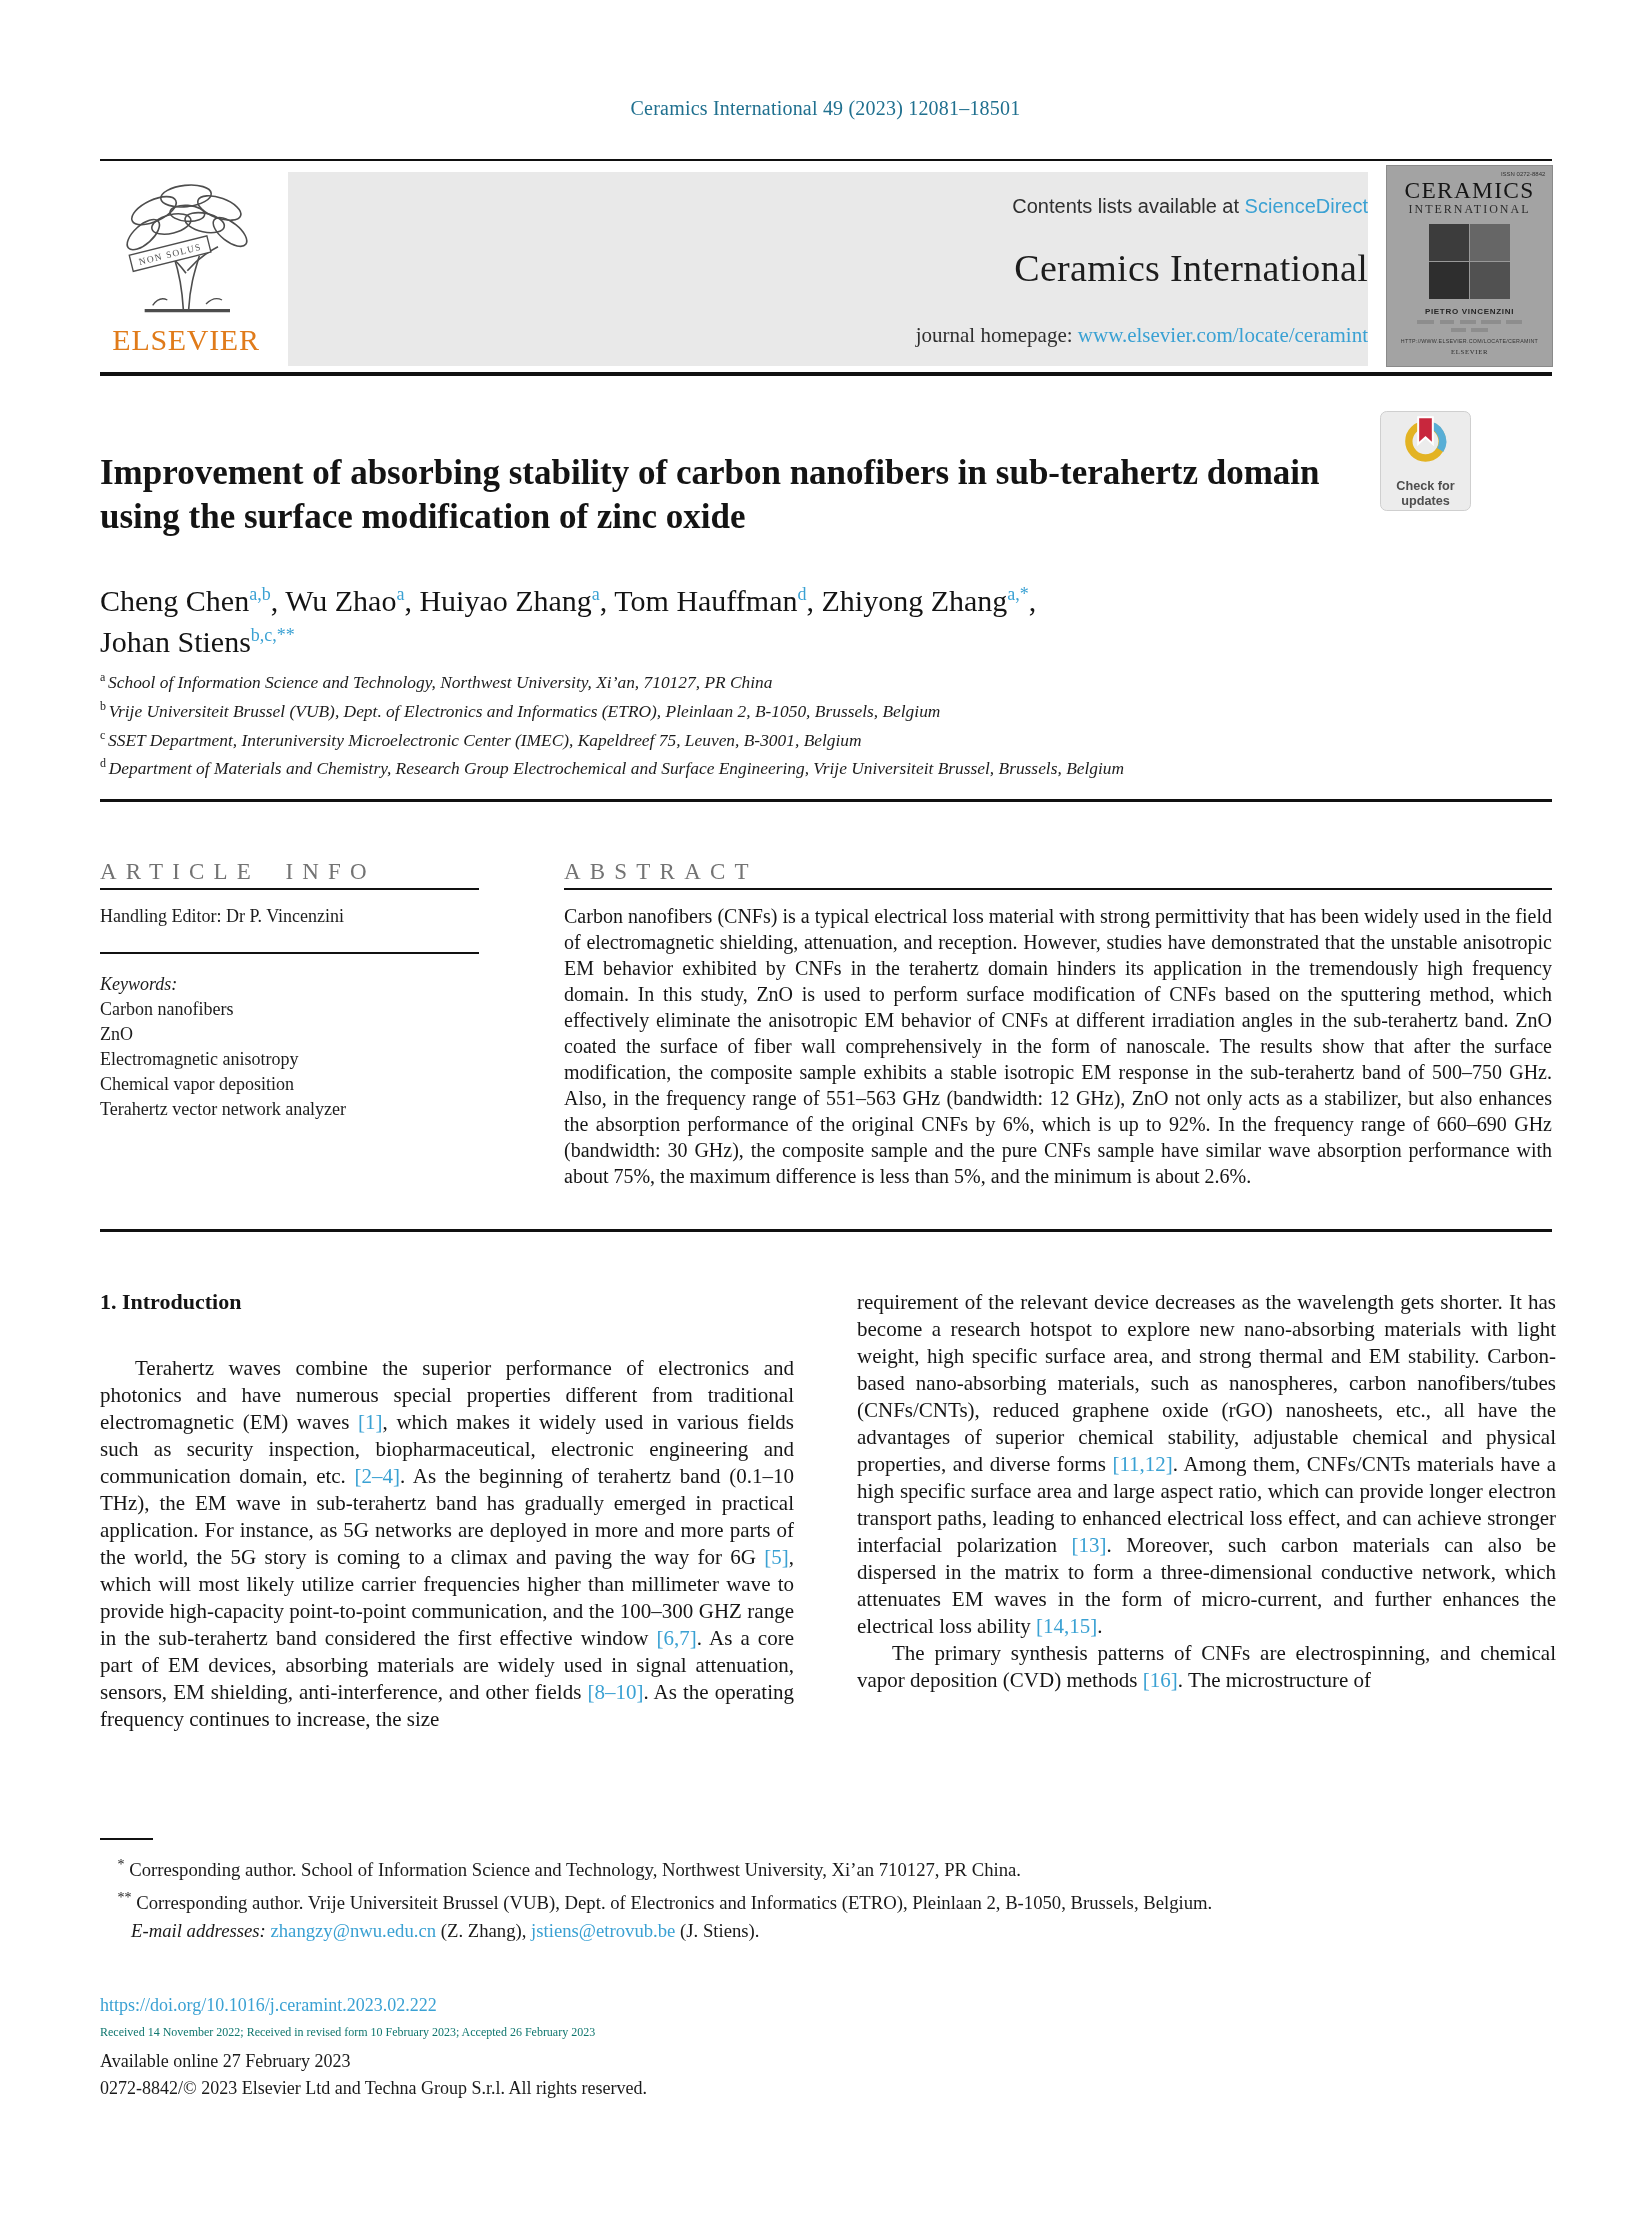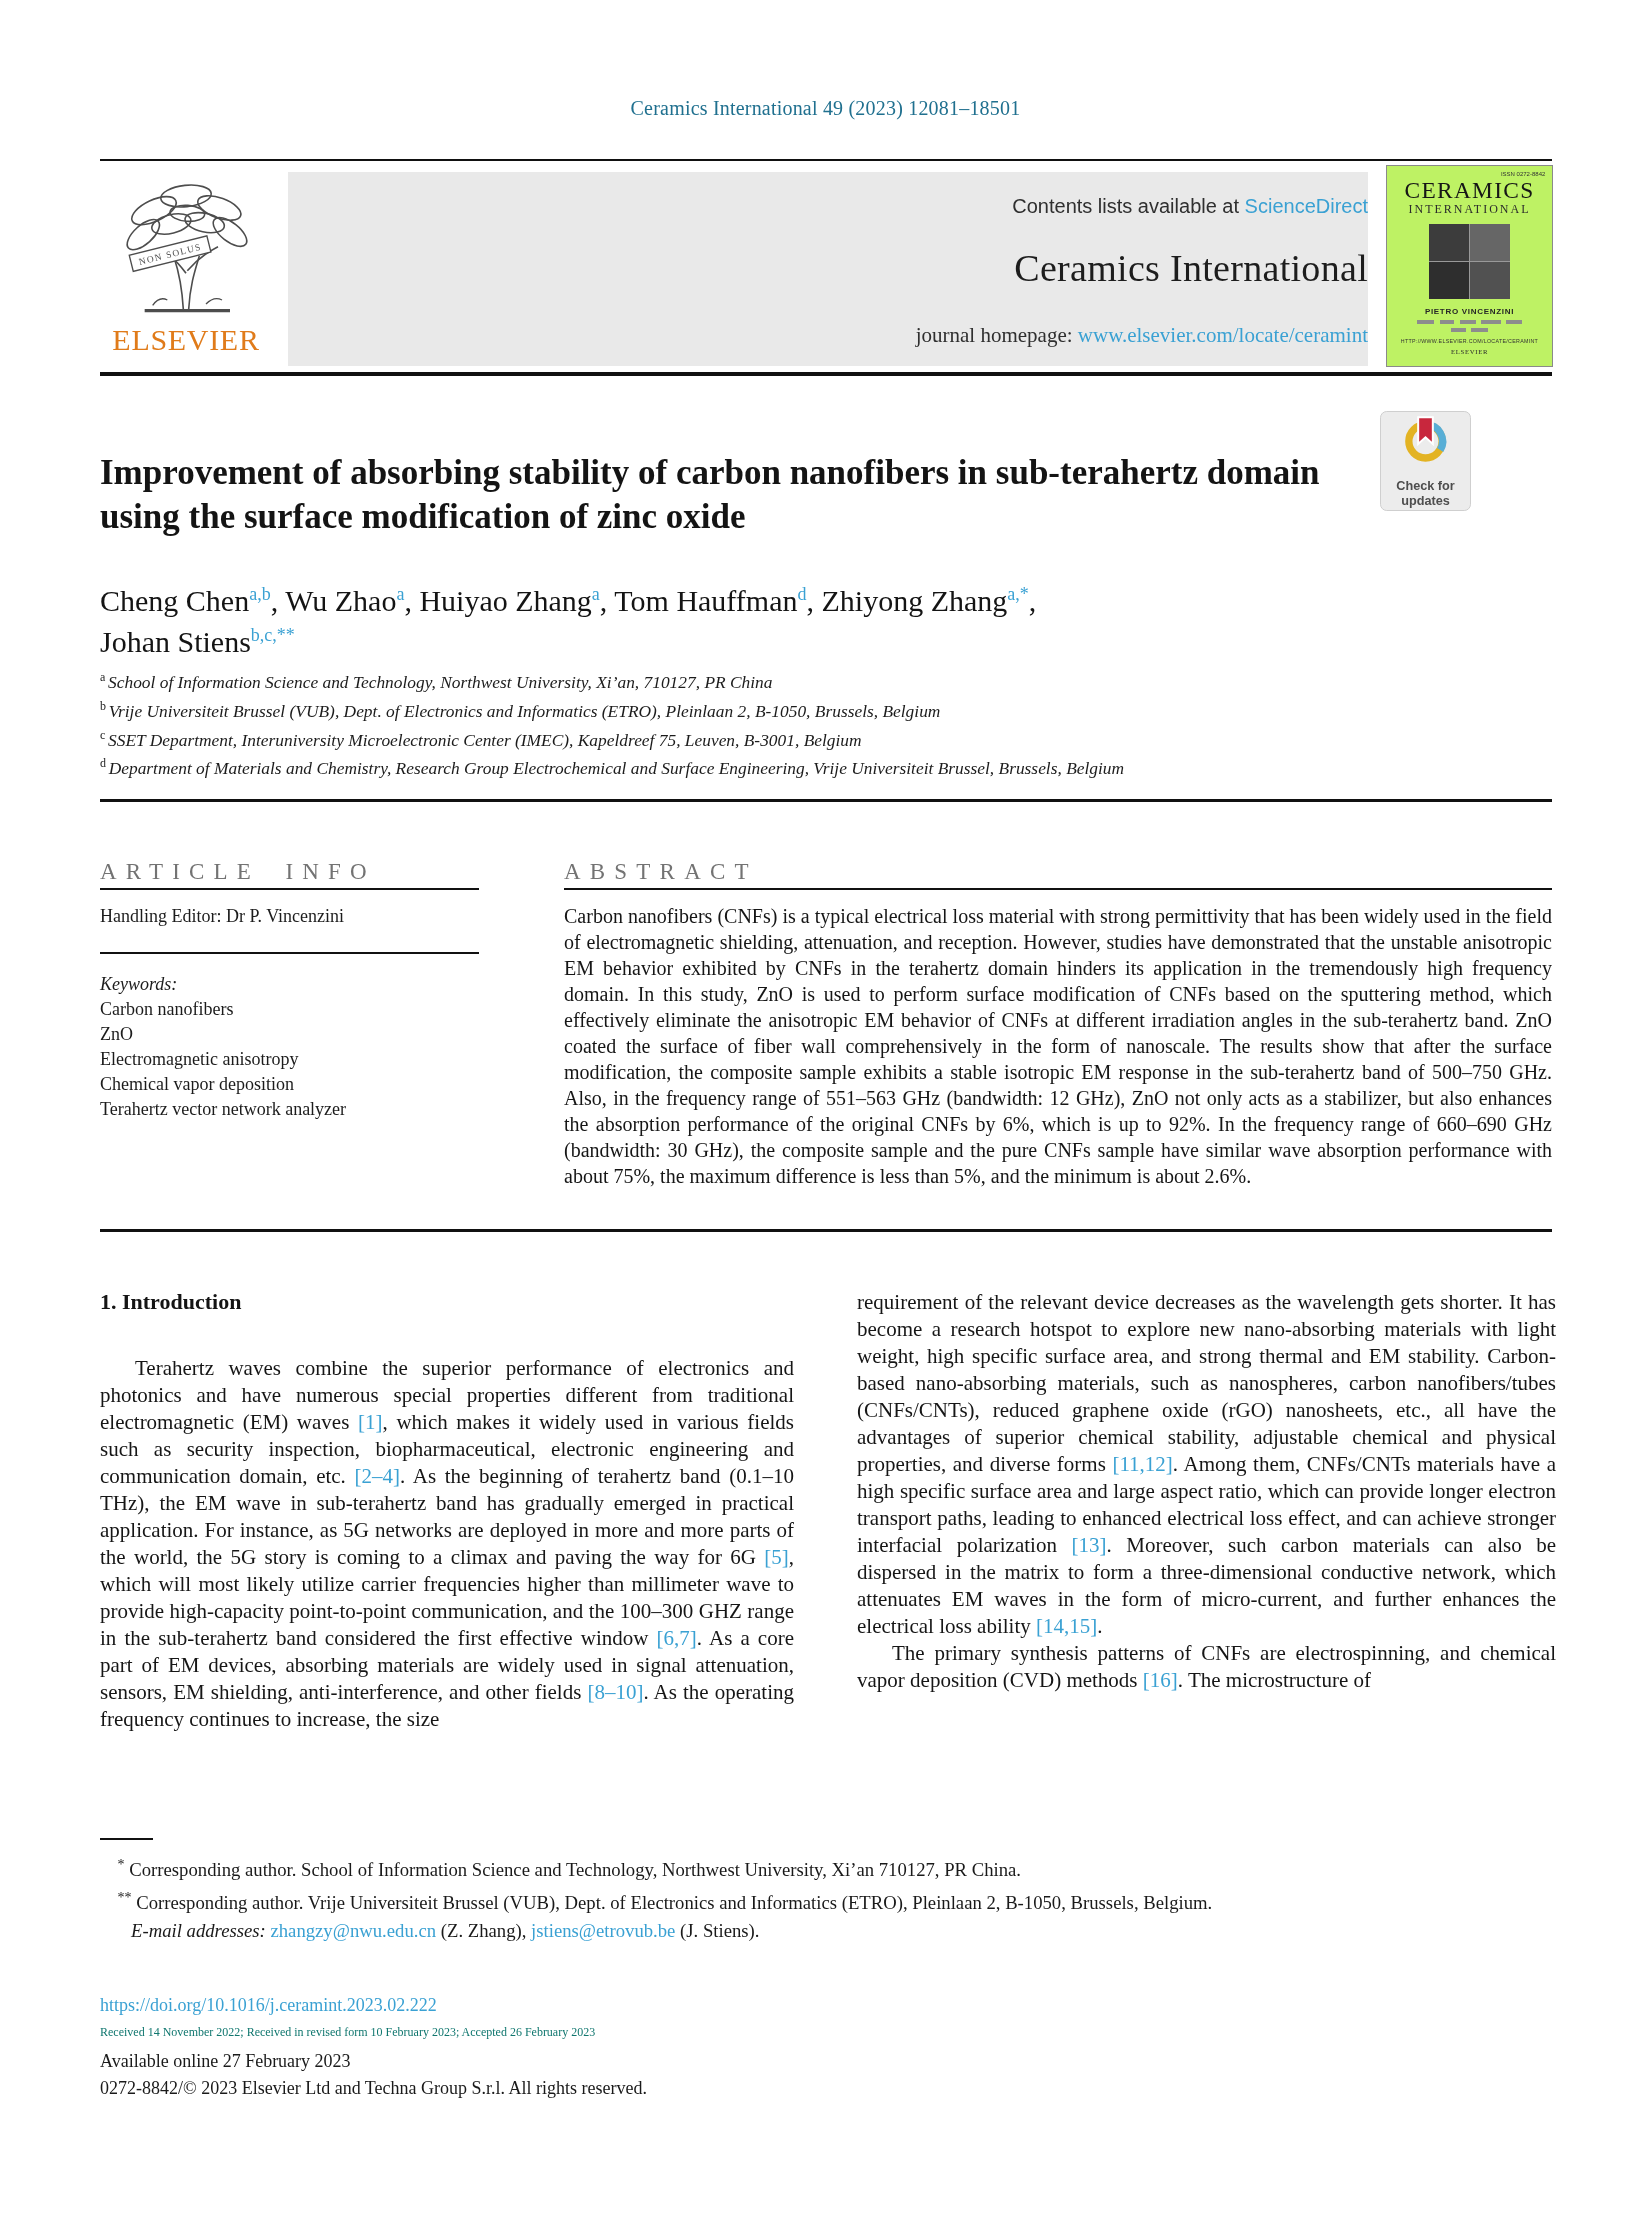--- a/index.html
+++ b/index.html
@@ -33,21 +33,21 @@
     text-align:right;
   }
   .mh-line1 { margin-top:23px; font-family:"Liberation Sans",sans-serif; font-size:20px; color:#2f2f2f; }
   .mh-journal { margin-top:28px; font-size:38px; color:#1d1d1d; letter-spacing:0.3px; }
   .mh-line3 { margin-top:33px; font-family:Liberation Serif, serif; font-size:21px; color:#2f2f2f; }
   .link { color:var(--link,#3aa1d3); text-decoration:none; }
 
   
   .cover {
     left:1386px; top:165px; width:167px; height:202px;
-    background:#bef264; border:1.3px solid #8a8a8a; overflow:hidden; text-align:center;
+    background:#a3a3a3; border:1.3px solid #8a8a8a; overflow:hidden; text-align:center;
   }
   .cover-issn { margin:4.7px 6.7px 0 0; text-align:right; font-family:"Liberation Sans",sans-serif; font-size:6px; color:#333; }
   .cover-title { font-size:23.4px; letter-spacing:1.3px; color:#161616; line-height:24px; margin-top:1.3px; }
   .cover-sub { font-size:12px; letter-spacing:2px; color:#2b2b2b; }
   .cover-img { width:81px; height:75px; margin:6.7px auto 0; display:grid;
                grid-template-columns:1fr 1fr; grid-template-rows:1fr 1fr; gap:1.3px; background:#999; }
   .cover-img div:nth-child(1){background:#3c3c3c;} .cover-img div:nth-child(2){background:#666;}
   .cover-img div:nth-child(3){background:#2e2e2e;} .cover-img div:nth-child(4){background:#515151;}
   .cover-editor { margin-top:8px; font-family:"Liberation Sans",sans-serif; font-weight:bold;
                   font-size:8px; letter-spacing:0.7px; color:#262626; }

